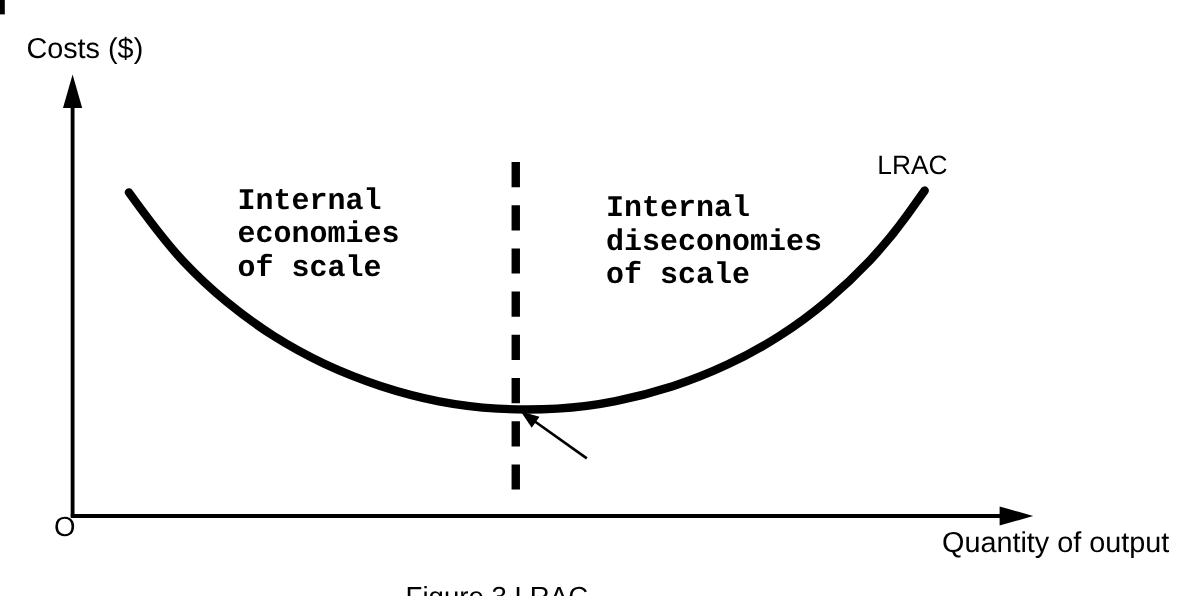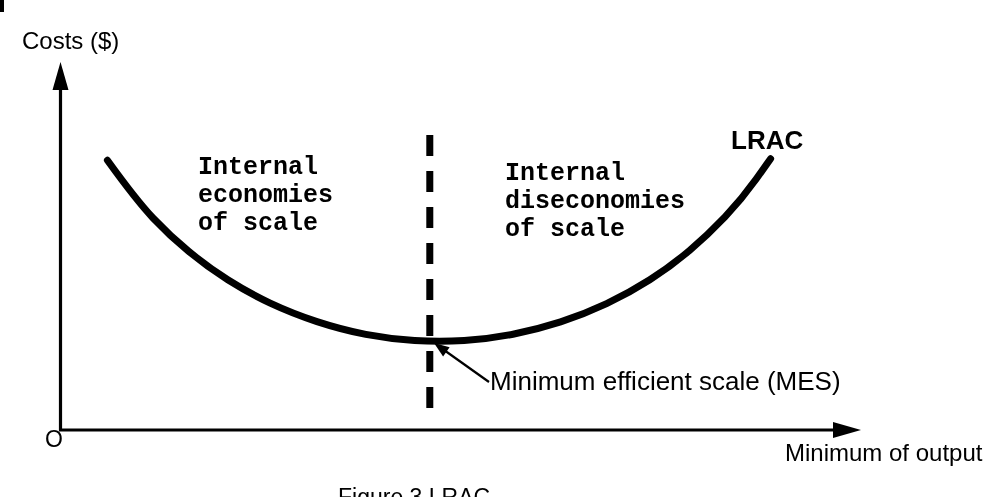--- a/index.html
+++ b/index.html
@@ -11,21 +11,21 @@
     overflow: hidden;
     font-family: "Liberation Sans", "DejaVu Sans", sans-serif;
     color: #000000;
   }
   .stage svg { position: absolute; left: 0; top: 0; }
   .lbl { position: absolute; white-space: nowrap; color: #000; }
   .lbl.multiline { white-space: pre-line; font-family: Liberation Mono, monospace; }
   .y-axis-label   { left: 22px;  top: 27px;  font-size: 24px; }
   .region-left    { left: 198px; top: 154px; font-size: 25px; font-weight: bold; line-height: 28px; }
   .region-right   { left: 505px; top: 160px; font-size: 25px; font-weight: bold; line-height: 28px; }
-  .curve-label    { left: 731px; top: 125px; font-size: 26px; font-weight: bold; }
+  .curve-label    { left: 731px; top: 125px; font-size: 22px; font-weight: normal; }
   .mes-label      { left: 490px; top: 366px; font-size: 26px; }
   .x-axis-label   { left: 785px; top: 439px; font-size: 24px; }
   .origin-label   { left: 45px;  top: 426px; font-size: 23px; }
   .caption        { left: 338px; top: 484px; font-size: 23px; }
   .corner-artifact {
     position: absolute; left: 0; top: 0; width: 4px; height: 12px; background: #000;
   }
 </style>
 </head>
 <body>
@@ -55,21 +55,20 @@
   <div class="lbl multiline region-left">Internal
 economies
 of scale</div>
 
   <div class="lbl multiline region-right">Internal
 diseconomies
 of scale</div>
 
   <div class="lbl curve-label">LRAC</div>
 
-  <div class="lbl mes-label">Minimum efficient scale (MES)</div>
 
-  <div class="lbl x-axis-label">Minimum of output</div>
+  <div class="lbl x-axis-label">Quantity of output</div>
 
   <div class="lbl origin-label">O</div>
 
   <div class="lbl caption">Figure 3 LRAC</div>
 
 </div>
 
 </body></html>

